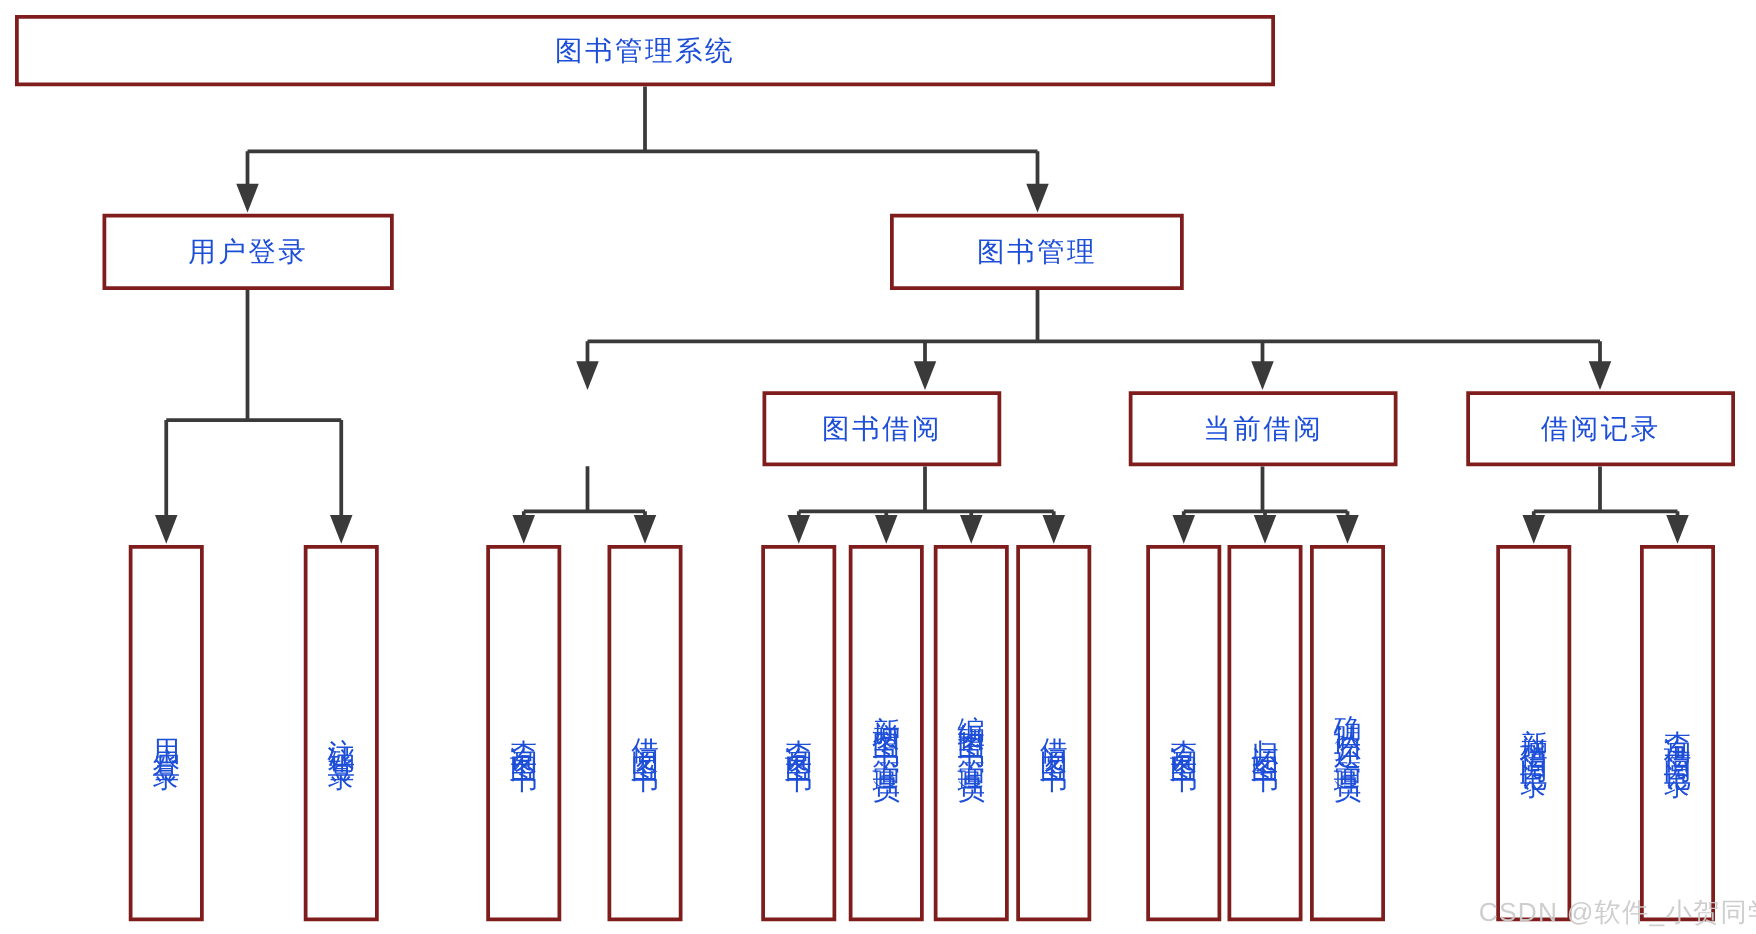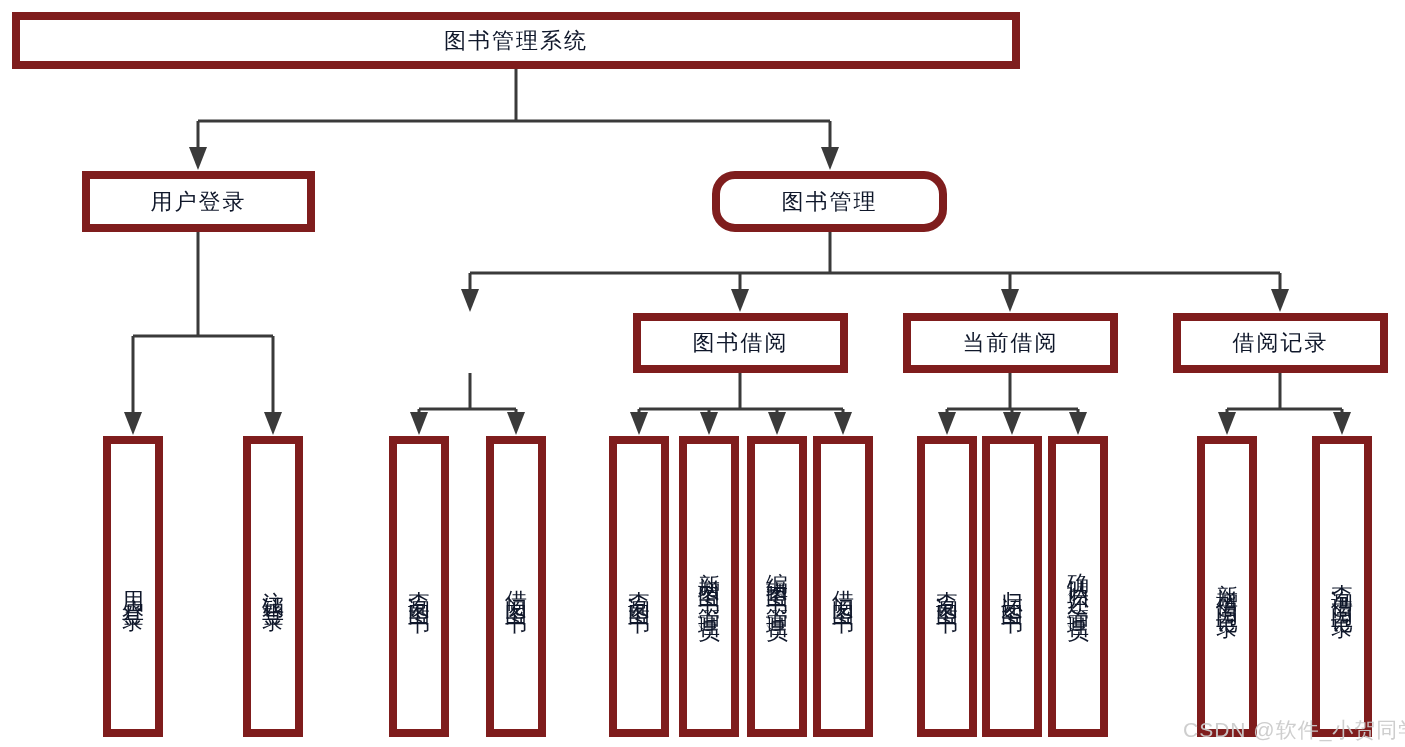--- a/index.html
+++ b/index.html
@@ -17,26 +17,26 @@
   }
   .connectors {
     position: absolute;
     left: 0;
     top: 0;
     pointer-events: none;
   }
   .node {
     position: absolute;
     box-sizing: border-box;
-    border: 8px solid #7f1d1d;
+    border: 3px solid #7f1d1d;
     background: #ffffff;
     display: flex;
     align-items: center;
     justify-content: center;
-    color: #0f172a;
+    color: #1d4ed8;
   }
   .node.h span {
     font-size: 22px;
     letter-spacing: 2px;
     white-space: nowrap;
   }
   .node.v span {
     writing-mode: vertical-rl;
     text-orientation: mixed;
     font-size: 22px;
@@ -100,25 +100,25 @@
     </g>
   </svg>
 
   <div class="node h" style="left:12px; top:12px; width:1008px; height:57px;">
     <span>图书管理系统</span>
   </div>
 
   <div class="node h" style="left:82px; top:171px; width:233px; height:61px;">
     <span>用户登录</span>
   </div>
-  <div class="node h" style="left:712px; top:171px; width:235px; height:61px;border-radius:23px;">
+  <div class="node h" style="left:712px; top:171px; width:235px; height:61px;">
     <span>图书管理</span>
   </div>
 
-  <div class="node h" style="left:633px; top:313px; width:215px; height:60px;">
+  <div class="node h" style="left:610px; top:313px; width:191px; height:60px;">
     <span>图书借阅</span>
   </div>
   <div class="node h" style="left:1173px; top:313px; width:215px; height:60px;">
     <span>借阅记录</span>
   </div>
   <div class="node h" style="left:903px; top:313px; width:215px; height:60px;">
     <span>当前借阅</span>
   </div>
 
   <div class="node v" style="left:103px; top:436px; width:60px; height:301px;">

